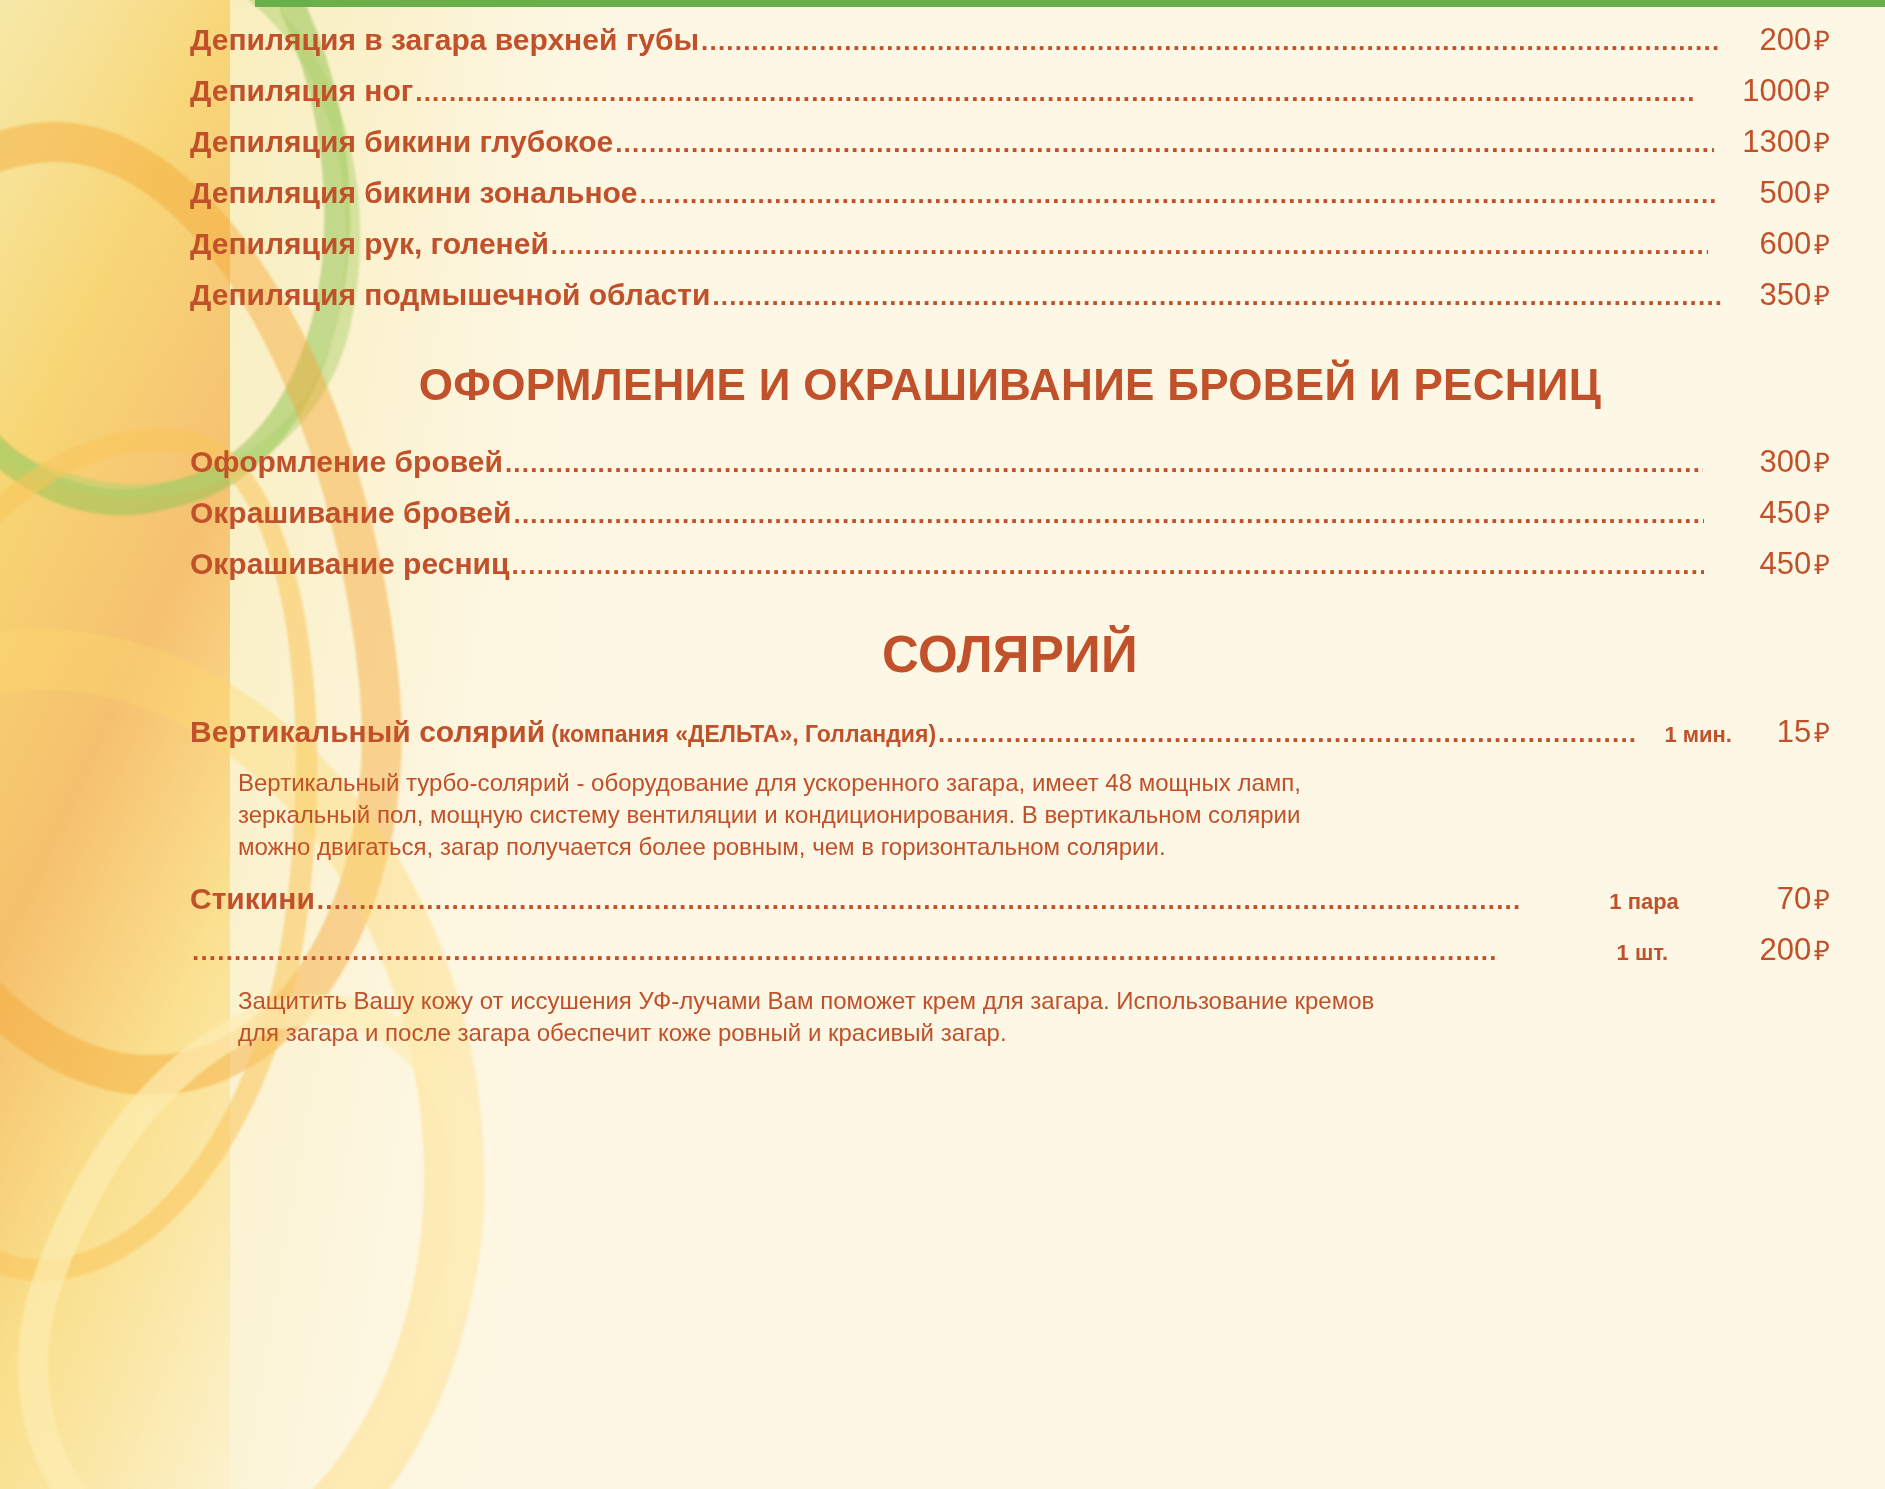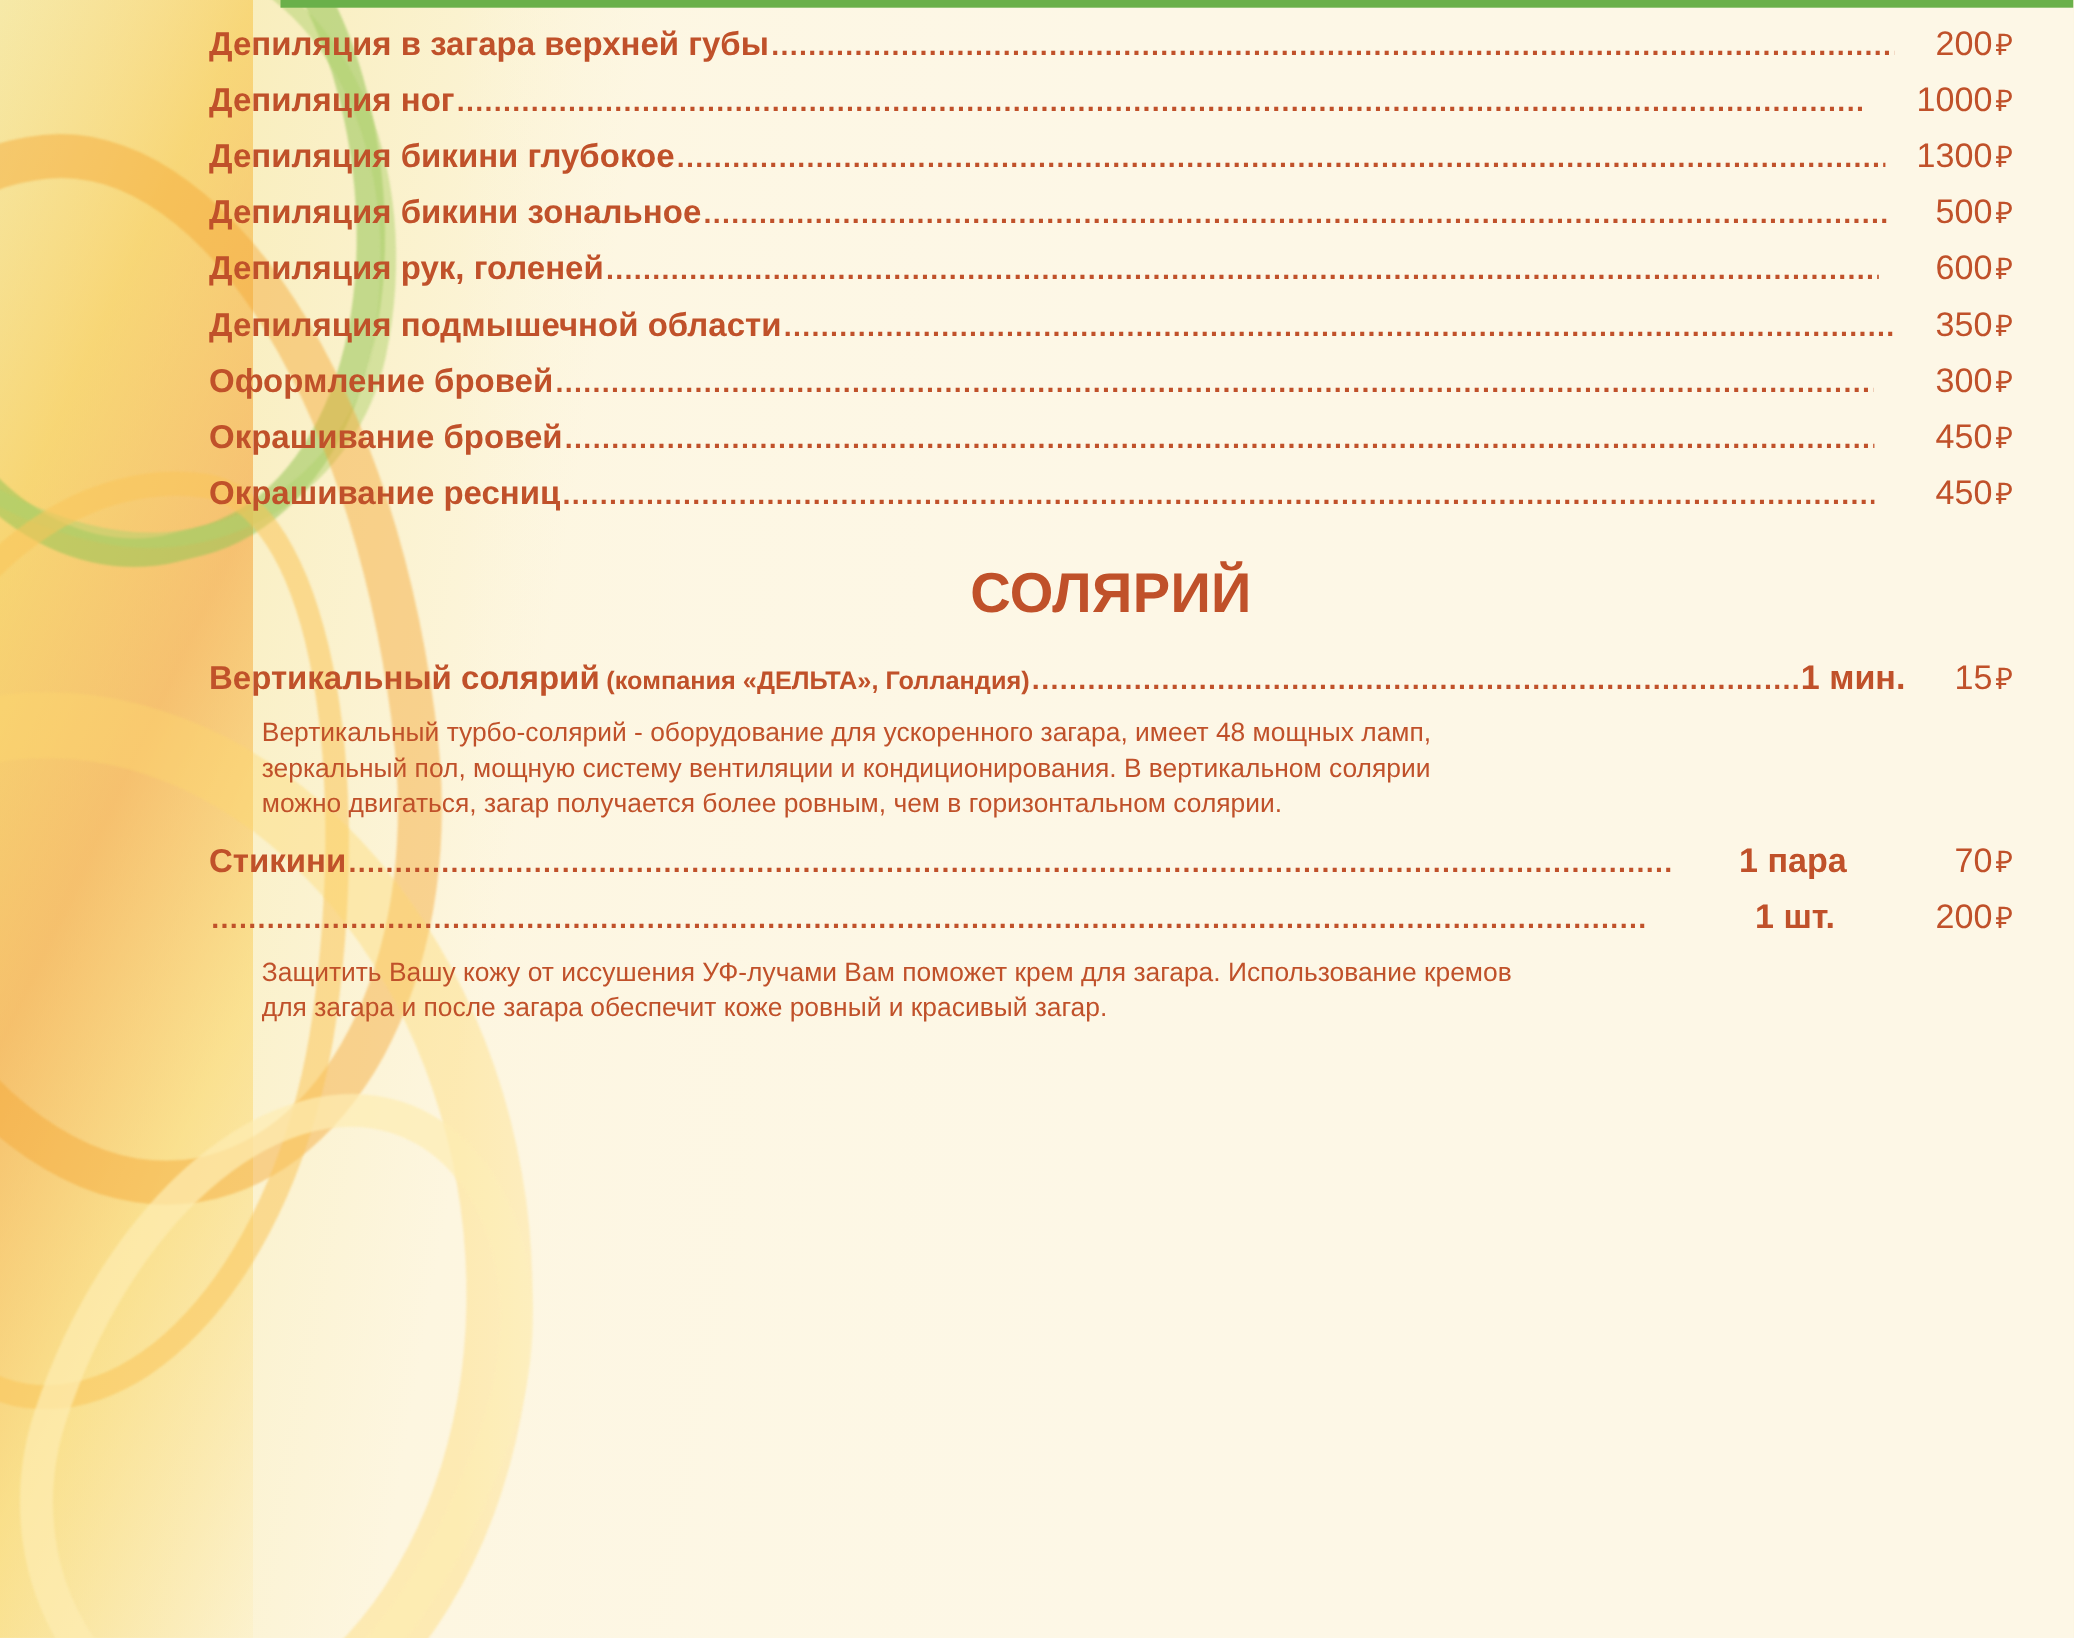--- a/index.html
+++ b/index.html
@@ -136,21 +136,21 @@
     white-space: nowrap;
     font-size: 26px;
     letter-spacing: 1.2px;
     color: #c0512a;
     padding: 0 2px;
     min-width: 20px;
   }
   .row .unit {
     width: 150px;
     text-align: right;
-    font-size: 31px;
+    font-size: 22px;
     font-weight: bold;
     white-space: nowrap;
     padding-right: 24px;
   }
   .row .price {
     width: 140px;
     text-align: right;
     font-size: 31px;
     font-weight: normal;
     white-space: nowrap;
@@ -219,20 +219,21 @@
       <span class="price"><span>600</span><span class="rub">₽</span></span>
     </div>
 
     <div class="row">
       <span class="name">Депиляция подмышечной области</span>
       <span class="dots">.............................................................................................................................................................</span>
       <span class="price"><span>350</span><span class="rub">₽</span></span>
     </div>
   </div>
 
+  <h1 class="section-title title-brows">ОФОРМЛЕНИЕ И ОКРАШИВАНИЕ БРОВЕЙ И РЕСНИЦ</h1>
   <div class="rows">
 
     <div class="row">
       <span class="name">Оформление бровей</span>
       <span class="dots">.............................................................................................................................................................</span>
       <span class="price"><span>300</span><span class="rub">₽</span></span>
     </div>
 
     <div class="row">
       <span class="name">Окрашивание бровей</span>

